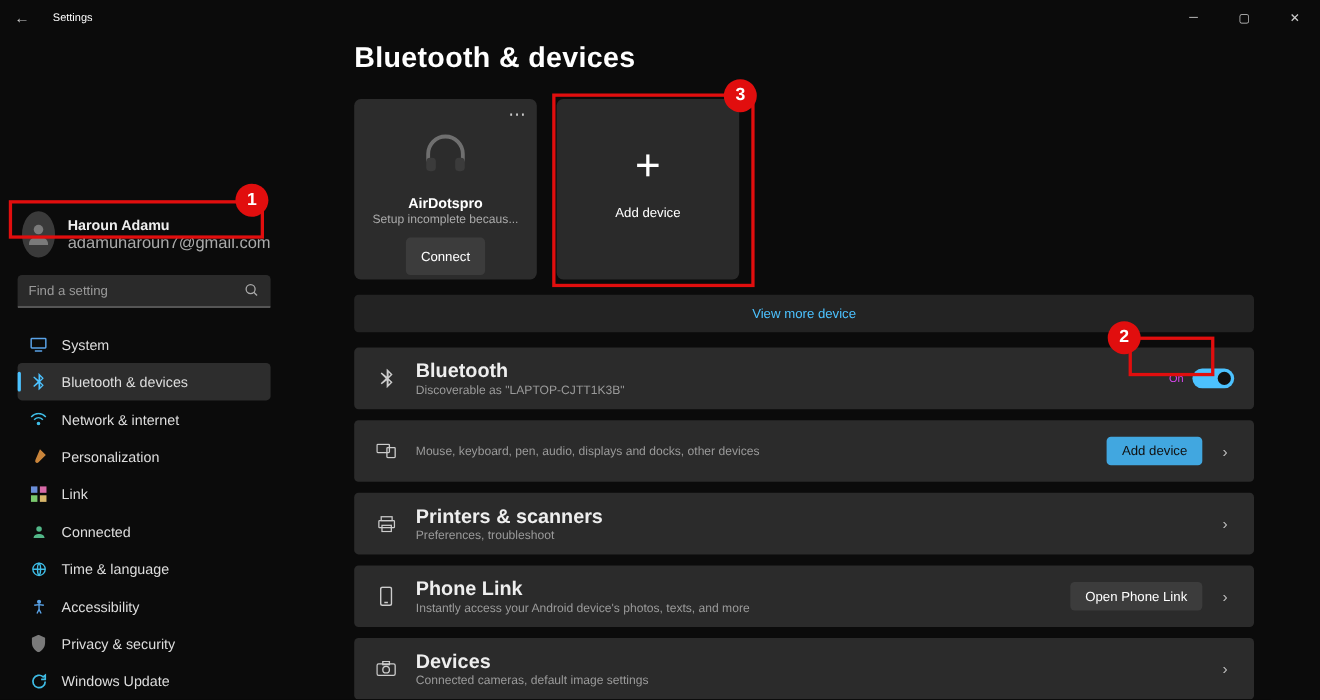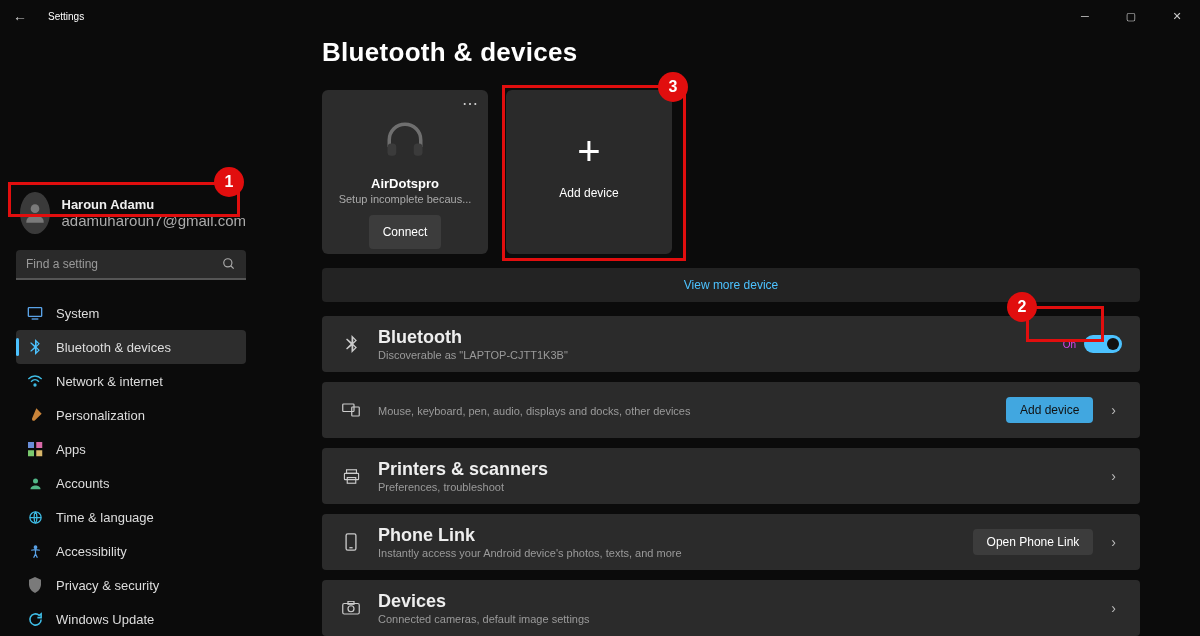--- a/index.html
+++ b/index.html
@@ -141,30 +141,30 @@
       </div>
       <div class="nav-item">
         <span class="nicon">
             <svg width="15" height="15" viewBox="0 0 20 20">
               <rect x="0" y="0" width="8" height="8" fill="#6a8ed8"></rect>
               <rect x="11" y="0" width="8" height="8" fill="#d86aa8"></rect>
               <rect x="0" y="11" width="8" height="8" fill="#7ac96e"></rect>
               <rect x="11" y="11" width="8" height="8" fill="#d8b66a"></rect>
             </svg>
           </span>
-        <span>Apps</span>
+        <span>Link</span>
       </div>
       <div class="nav-item">
         <span class="nicon">
             <svg width="15" height="15" viewBox="0 0 24 24" fill="#52b788">
               <circle cx="12" cy="8" r="4"></circle>
               <path d="M4 21c0-4 4-6 8-6s8 2 8 6H4z"></path>
             </svg>
           </span>
-        <span>Accounts</span>
+        <span>Connected</span>
       </div>
       <div class="nav-item">
         <span class="nicon">
             <svg width="15" height="15" viewBox="0 0 24 24" fill="none" stroke="#3fbde6" stroke-width="2">
               <circle cx="12" cy="12" r="9"></circle>
               <path d="M3 12h18M12 3c3 3 3 15 0 18M12 3c-3 3-3 15 0 18"></path>
             </svg>
           </span>
         <span>Time &amp; language</span>
       </div>

